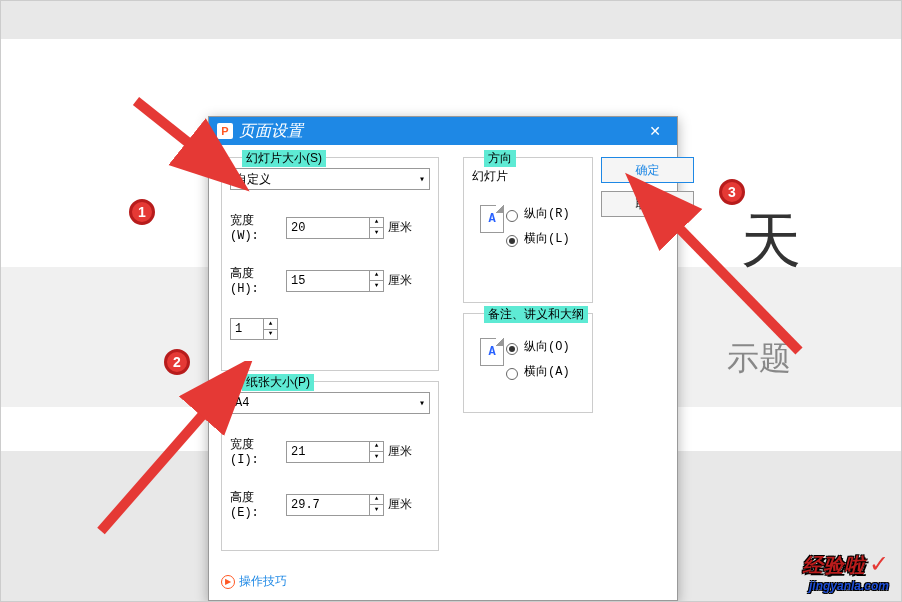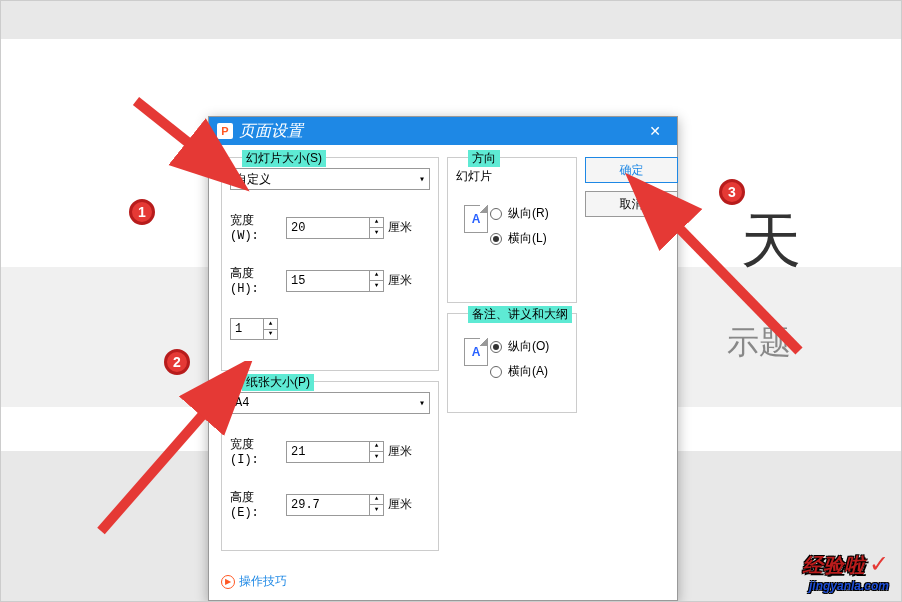--- a/index.html
+++ b/index.html
@@ -32,21 +32,21 @@
       position: absolute;
       right: 100px;
       top: 200px;
       font-size: 60px;
       color: #333;
       z-index: 0;
     }
     .bg-text2 {
       position: absolute;
       right: 110px;
-      top: 320px;
+      top: 336px;
       font-size: 32px;
       color: #888;
       z-index: 0;
     }
     .dialog {
       position: absolute;
       left: 207px;
       top: 115px;
       width: 470px;
       background: #fff;
@@ -81,21 +81,21 @@
       align-items: center;
       justify-content: center;
       cursor: pointer;
       font-size: 14px;
     }
     .dialog-body {
       display: flex;
       padding: 12px;
     }
     .left-col { flex: 0 0 218px; }
-    .mid-col { flex: 0 0 130px; margin-left: 8px; }
+    .mid-col { flex: 0 0 130px; margin-left: 24px; font-family: Liberation Mono, monospace; }
     .right-col { flex: 1; margin-left: 8px; }
     .group {
       border: 1px solid #ccc;
       padding: 10px 8px 8px 8px;
       margin-bottom: 10px;
       position: relative;
     }
     .group-title {
       position: absolute;
       top: -8px;
@@ -151,21 +151,21 @@
       display: flex;
       align-items: center;
       justify-content: center;
       font-size: 6px;
       line-height: 1;
     }
     .spinner-arrows > div:first-child { border-bottom: 1px solid #999; }
     .unit { margin-left: 4px; }
     .radio-row {
       display: flex;
-      align-items: center;
+      align-items: flex-end;
       margin: 8px 0;
       padding-left: 34px;
     }
     .radio {
       width: 12px; height: 12px;
       border: 1px solid #666;
       border-radius: 50%;
       margin-right: 6px;
       display: flex;
       align-items: center;

